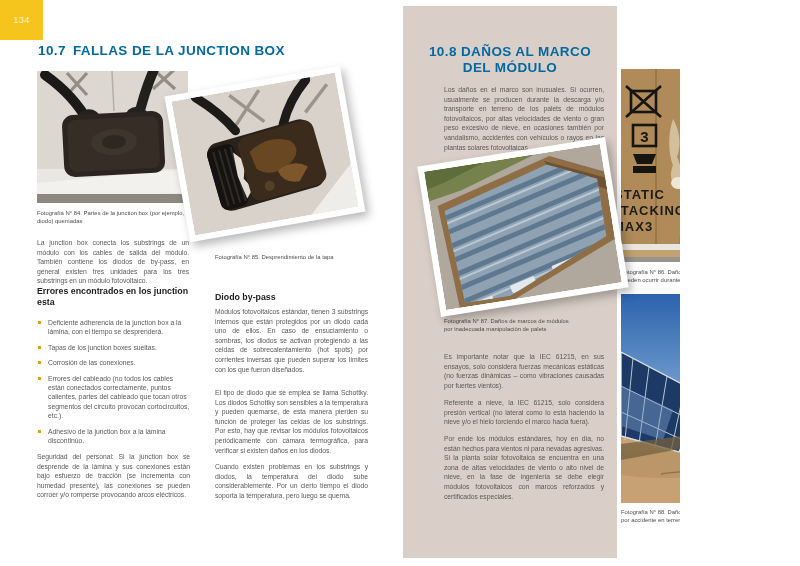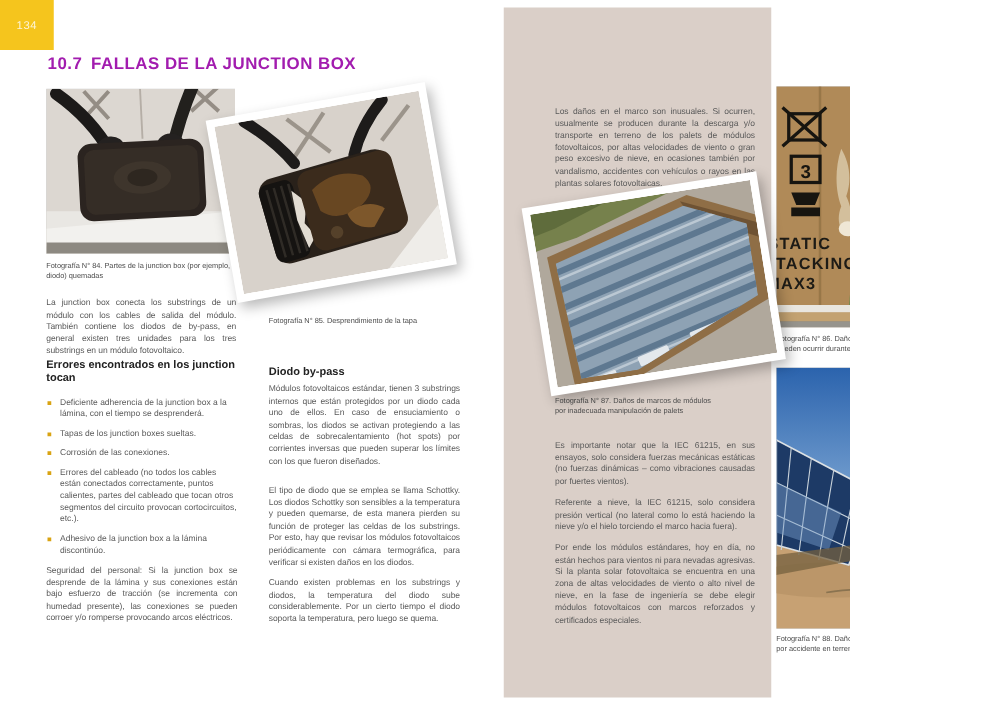--- a/index.html
+++ b/index.html
@@ -12,21 +12,21 @@
 
   
   .badge {
     width:43px; height:40px; background:#F5C51D;
     display:flex; align-items:center; justify-content:center;
     color:rgba(255,255,255,0.82); font-size:9px; letter-spacing:0.5px;
   }
 
   
   .chapter-title {
-    font-size:13.5px; font-weight:700; color:#a21caf; letter-spacing:0.4px;
+    font-size:13.5px; font-weight:700; color:#0369a1; letter-spacing:0.4px;
     line-height:16px;
   }
   .chapter-title .num { margin-right:7px; }
   .title-right { text-align:center; }
 
   
   .body-p {
     font-size:6.8px; line-height:9.6px; color:#5a5a5a;
     text-align:justify; letter-spacing:-0.05px;
   }
@@ -115,21 +115,21 @@
           <circle cx="80" cy="100" r="5" fill="#55412a"></circle>
         </g>
       </svg>
     </div>
   </div>
 
   <div class="abs caption" style="left:37px; top:209px; width:156px;">Fotografía N° 84. Partes de la junction box (por ejemplo, un diodo) quemadas</div>
 
   <div class="abs body-p" style="left:37px; top:238px; width:152px;">La junction box conecta los substrings de un módulo con los cables de salida del módulo. También contiene los diodos de by-pass, en general existen tres unidades para los tres substrings en un módulo fotovoltaico.</div>
 
-  <div class="abs subhead" style="left:37px; top:286px; width:158px;">Errores encontrados en los junction tocan</div>
+  <div class="abs subhead" style="left:37px; top:286px; width:158px;">Errores encontrados en los junction esta</div>
 
   <div class="abs" style="left:37px; top:318px; width:153px;">
     <div class="bullet"><span class="mark"></span><span>Deficiente adherencia de la junction box a la lámina, con el tiempo se desprenderá.</span></div>
     <div class="bullet"><span class="mark"></span><span>Tapas de los junction boxes sueltas.</span></div>
     <div class="bullet"><span class="mark"></span><span>Corrosión de las conexiones.</span></div>
     <div class="bullet"><span class="mark"></span><span>Errores del cableado (no todos los cables están conectados correctamente, puntos calientes, partes del cableado que tocan otros segmentos del circuito provocan cortocircuitos, etc.).</span></div>
     <div class="bullet"><span class="mark"></span><span>Adhesivo de la junction box a la lámina discontinúo.</span></div>
   </div>
 
   <div class="abs body-p" style="left:37px; top:452px; width:153px;">Seguridad del personal: Si la junction box se desprende de la lámina y sus conexiones están bajo esfuerzo de tracción (se incrementa con humedad presente), las conexiones se pueden corroer y/o romperse provocando arcos eléctricos.</div>
@@ -141,20 +141,24 @@
   <div class="abs body-p" style="left:215px; top:307px; width:153px;">Módulos fotovoltaicos estándar, tienen 3 substrings internos que están protegidos por un diodo cada uno de ellos. En caso de ensuciamiento o sombras, los diodos se activan protegiendo a las celdas de sobrecalentamiento (hot spots) por corrientes inversas que pueden superar los límites con los que fueron diseñados.</div>
   <div class="abs body-p" style="left:215px; top:388px; width:153px;">El tipo de diodo que se emplea se llama Schottky. Los diodos Schottky son sensibles a la temperatura y pueden quemarse, de esta manera pierden su función de proteger las celdas de los substrings. Por esto, hay que revisar los módulos fotovoltaicos periódicamente con cámara termográfica, para verificar si existen daños en los diodos.</div>
   <div class="abs body-p" style="left:215px; top:462px; width:153px;">Cuando existen problemas en los substrings y diodos, la temperatura del diodo sube considerablemente. Por un cierto tiempo el diodo soporta la temperatura, pero luego se quema.</div>
 
   <div class="abs beige-panel" style="left:403px; top:6px; width:214px; height:552px;"></div>
 
   <div class="abs badge" style="left:757px; top:0;padding-left:36px;">
     <span>135</span>
   </div>
 
+  <div class="abs chapter-title title-right" style="left:418px; top:44px; width:184px;">
+    <div>10.8 DAÑOS AL MARCO</div>
+    <div>DEL MÓDULO</div>
+  </div>
 
   <div class="abs body-p" style="left:444px; top:85px; width:160px;">Los daños en el marco son inusuales. Si ocurren, usualmente se producen durante la descarga y/o transporte en terreno de los palets de módulos fotovoltaicos, por altas velocidades de viento o gran peso excesivo de nieve, en ocasiones también por vandalismo, accidentes con vehículos o rayos en las plantas solares fotovoltaicas.</div>
 
   <div class="abs polaroid" style="left:428px; top:151px; width:190px; height:152px; transform:rotate(-9deg); z-index:3;">
     <div class="inner" style="width:178px; height:140px;">
       <svg width="178" height="140" viewBox="0 0 178 140">
         <rect width="178" height="140" fill="#b0a89c"></rect>
         <path d="M0 0 H112 L34 24 L0 30 Z" fill="#76814c"></path>
         <path d="M0 0 H60 L18 14 L0 18 Z" fill="#5f6c3c"></path>
         <path d="M8 36 L126 4 L178 28 L178 96 L70 140 L14 140 Z" fill="#8f6e46"></path>

